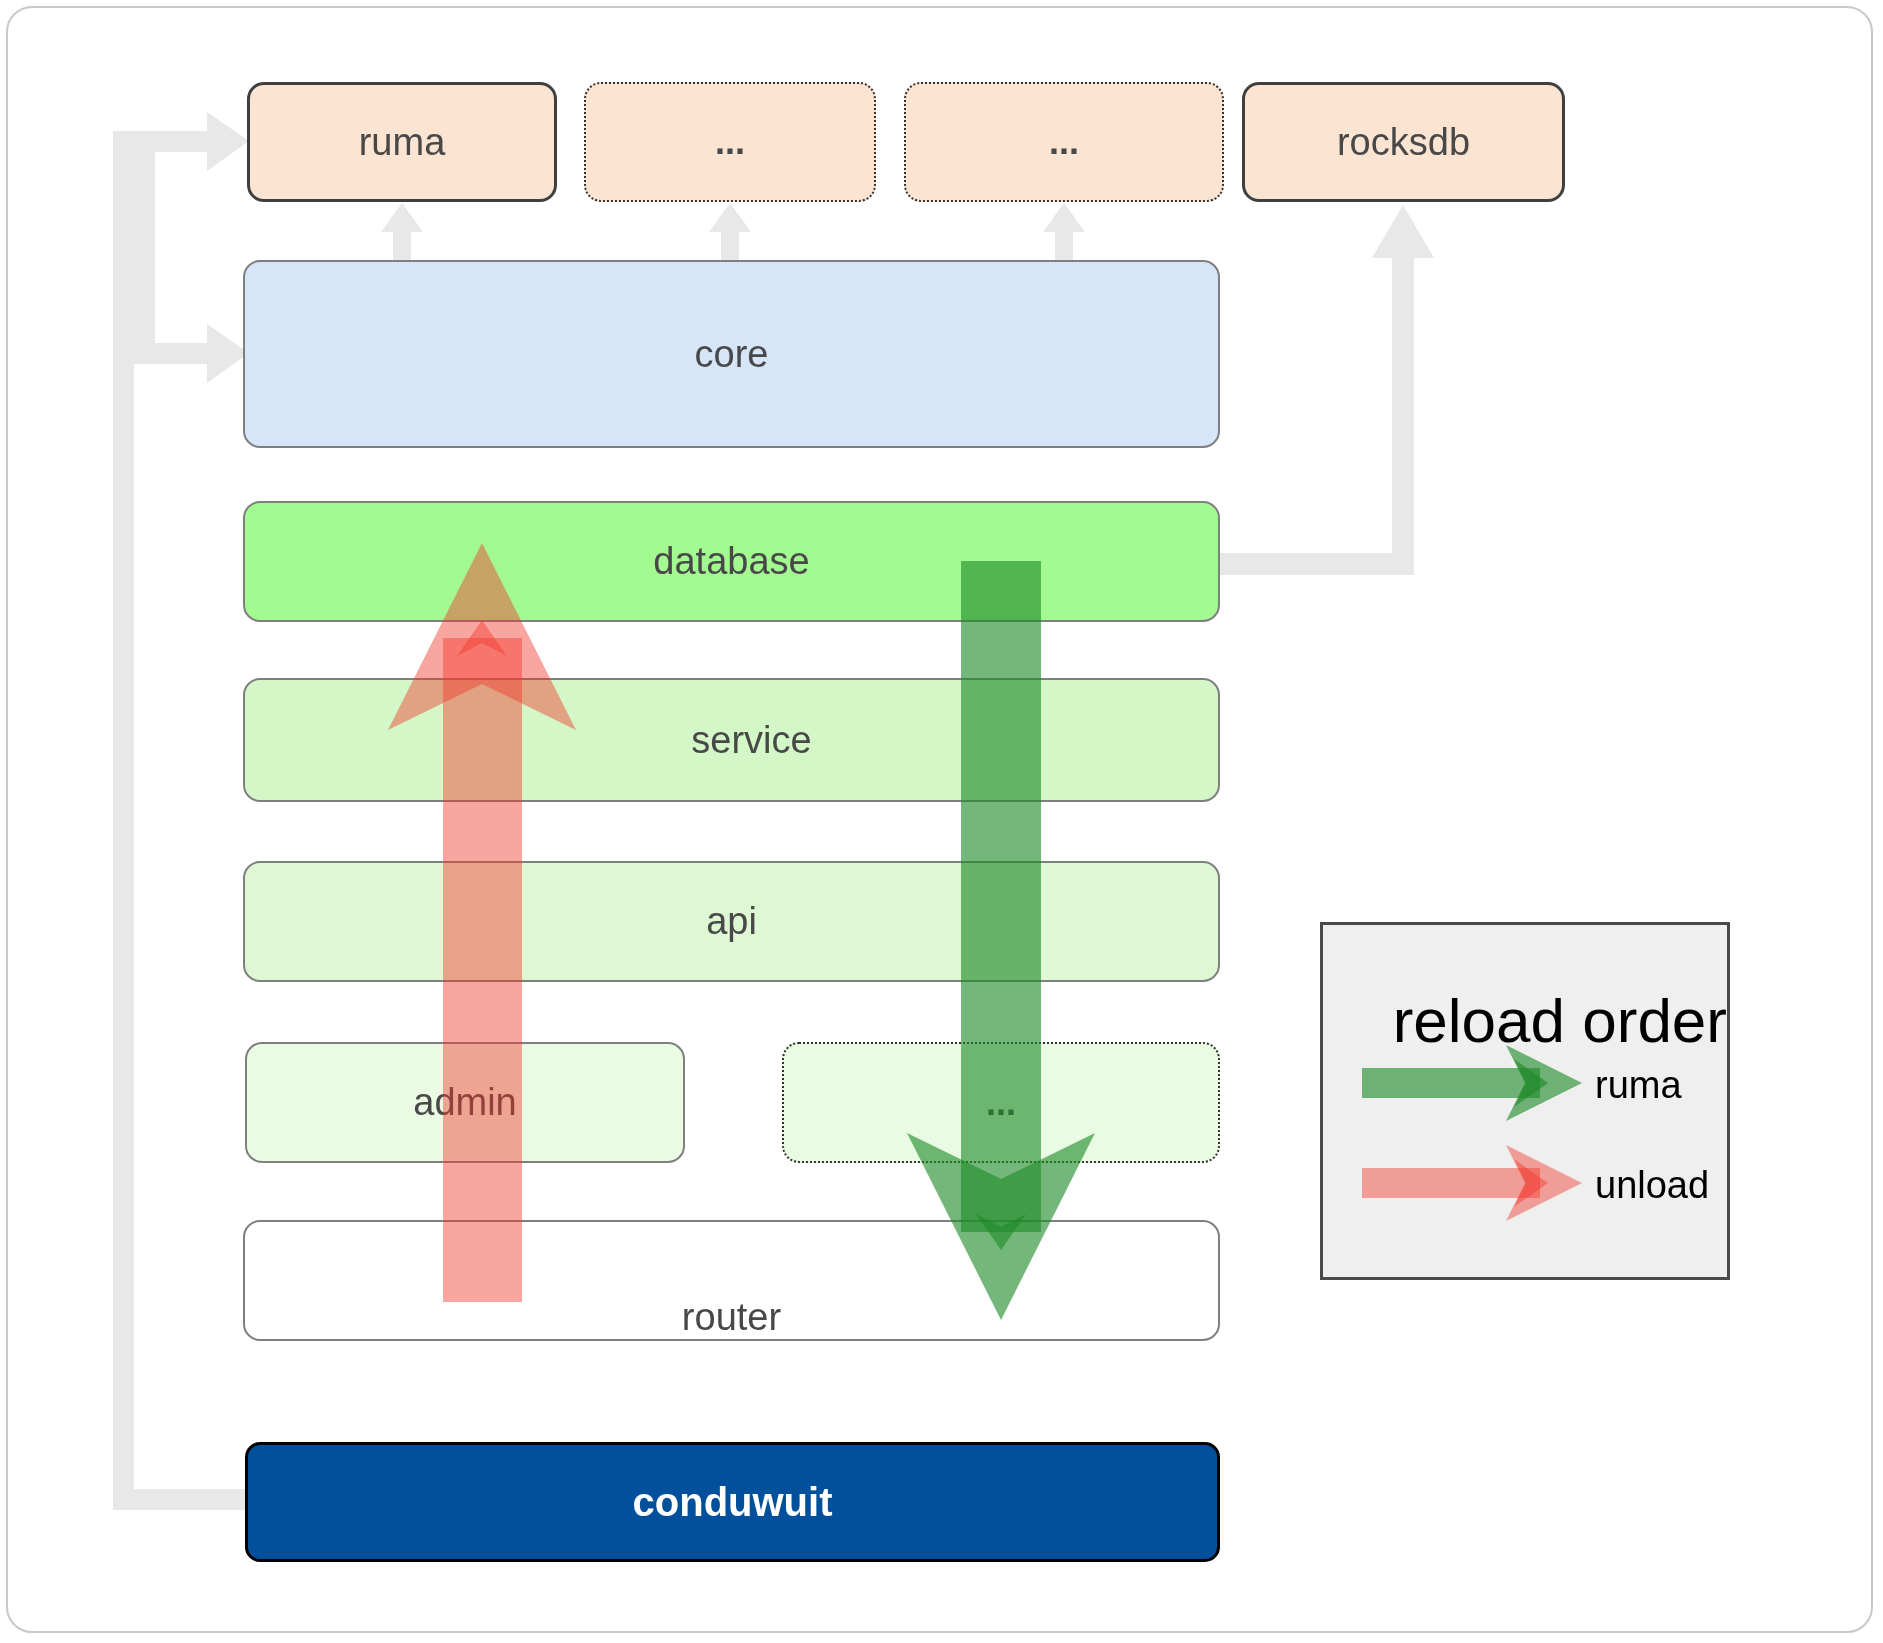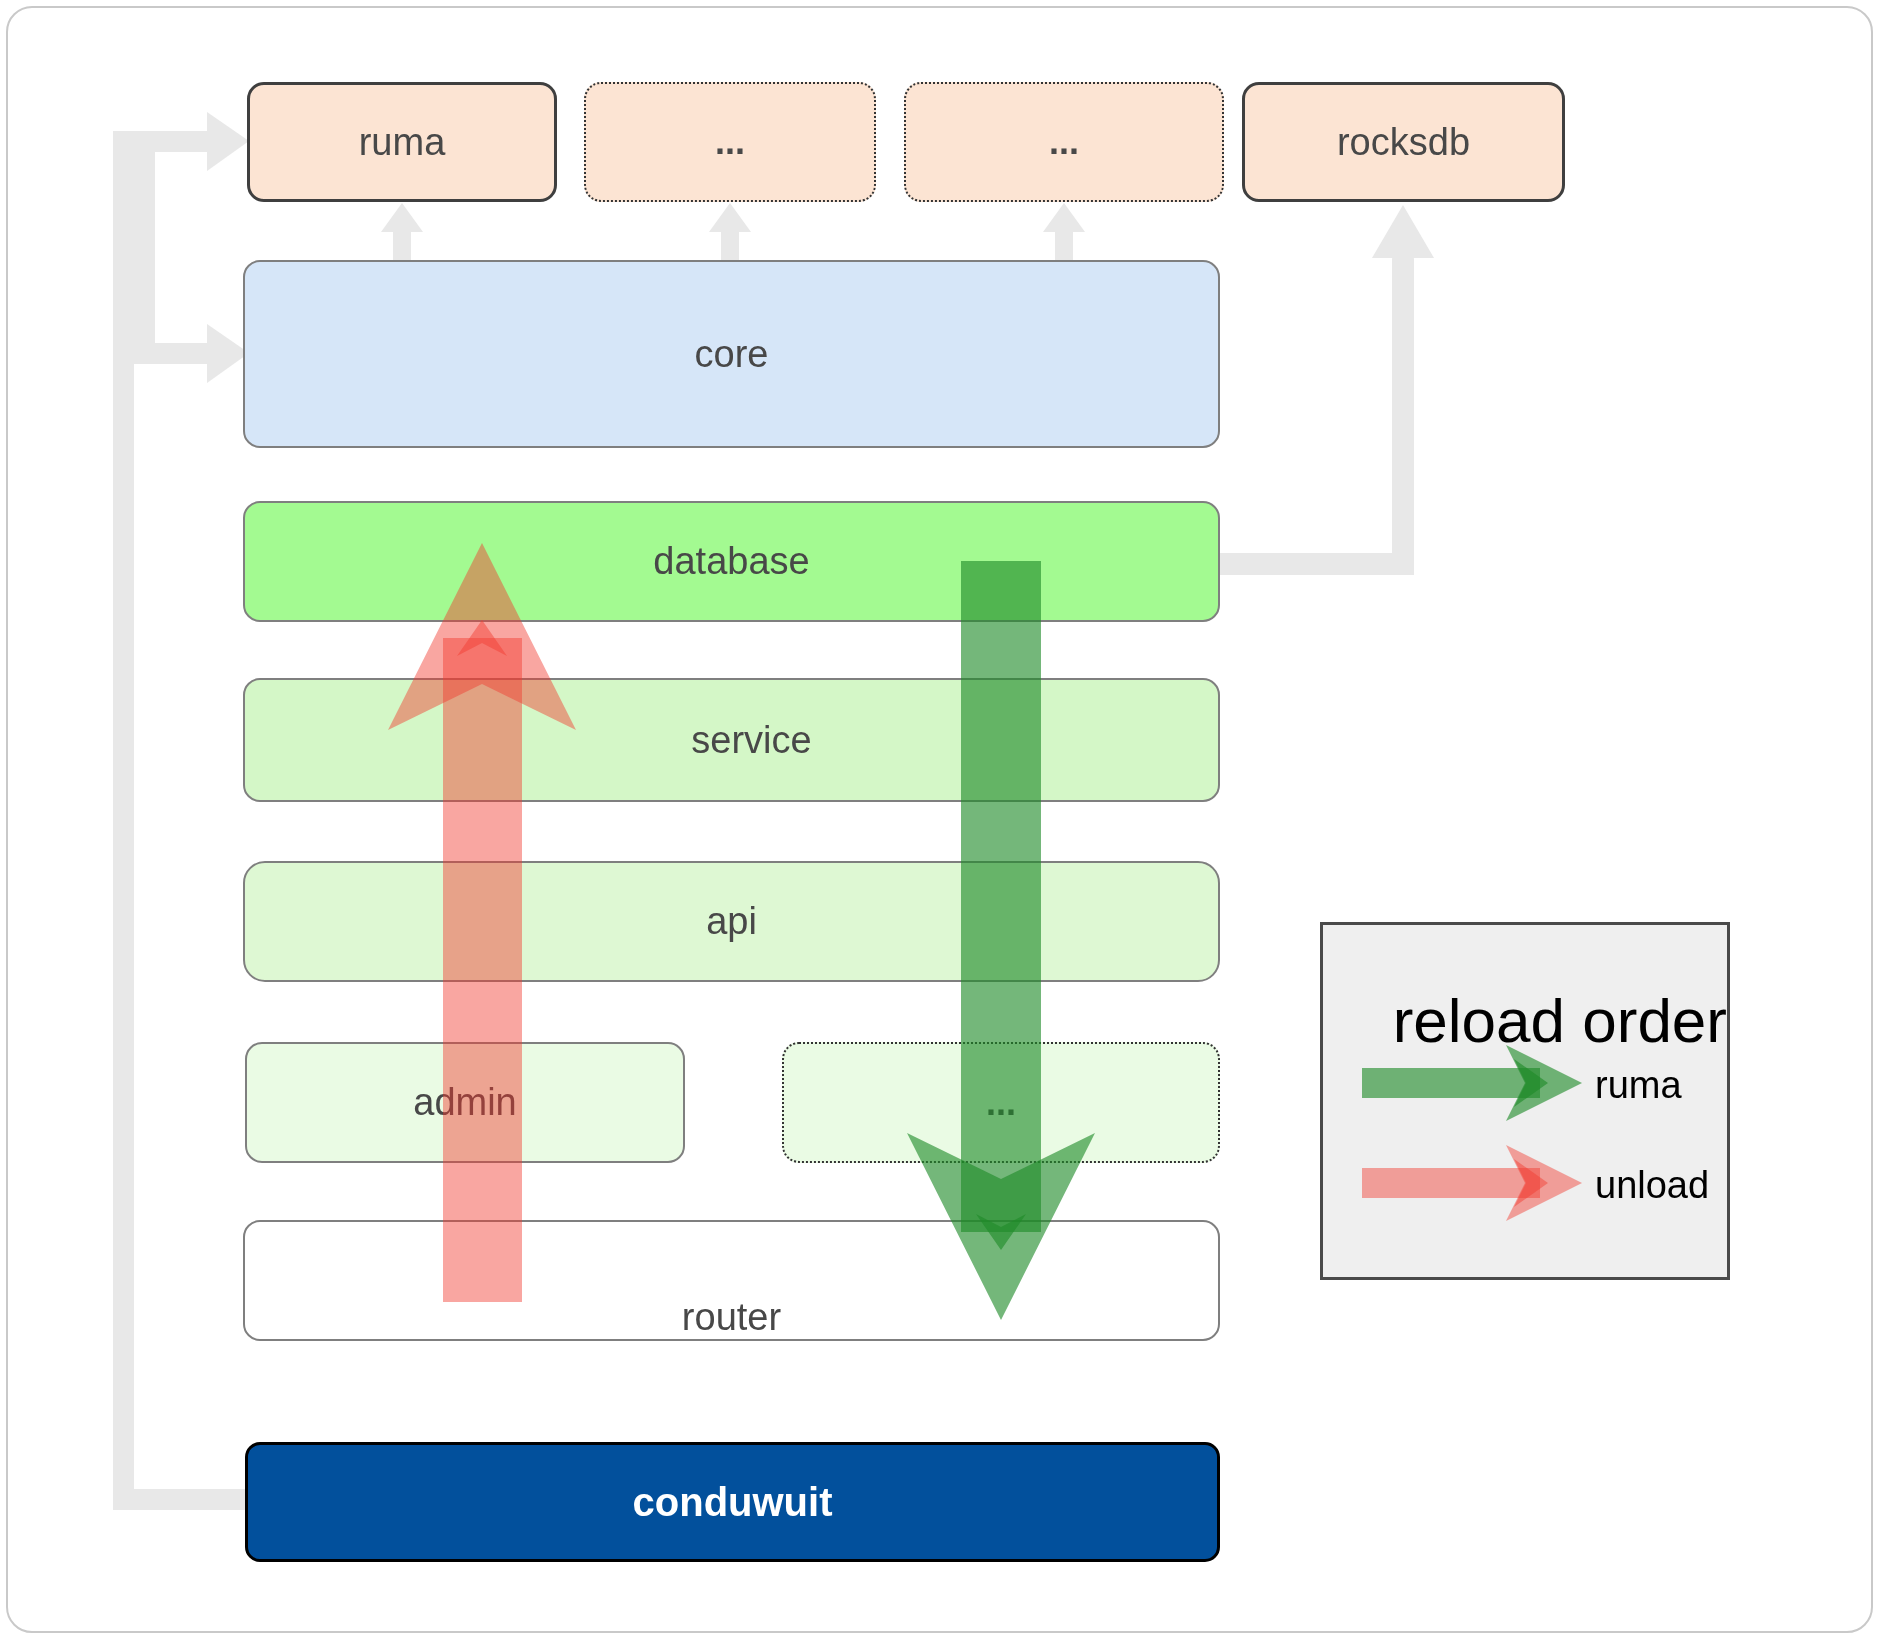--- a/index.html
+++ b/index.html
@@ -100,21 +100,21 @@
 
   <div class="box peach solid-dark" style="left:1242px;top:82px;width:323px;height:120px;">
     <span>rocksdb</span>
   </div>
   <div class="box green-db gray-line" style="left:243px;top:501px;width:977px;height:121px;">
     <span>database</span>
   </div>
   <div class="box green-svc gray-line" style="left:243px;top:678px;width:977px;height:124px;">
     <span>service</span>
   </div>
-  <div class="box green-api gray-line" style="left:243px;top:861px;width:977px;height:121px;border-radius:22px;">
+  <div class="box green-api gray-line" style="left:243px;top:861px;width:977px;height:121px;">
     <span>api</span>
   </div>
   <div class="box green-adm gray-line" style="left:245px;top:1042px;width:440px;height:121px;">
     <span>admin</span>
   </div>
   <div class="box green-adm dotted" style="left:782px;top:1042px;width:438px;height:121px;">
     <span class="dots-label">...</span>
   </div>
   <div class="box white-fill gray-line" style="left:243px;top:1220px;width:977px;height:121px;align-items:flex-end;">
     <span>router</span>

